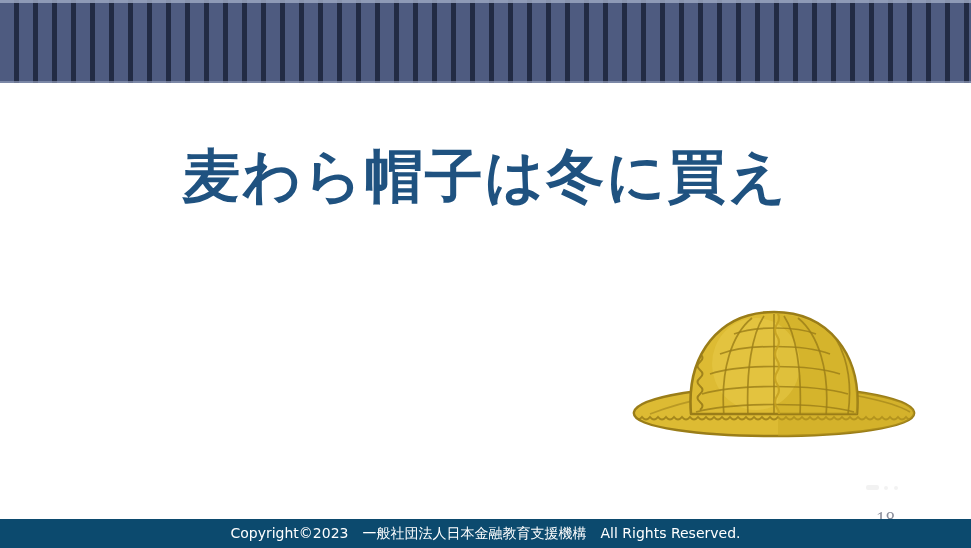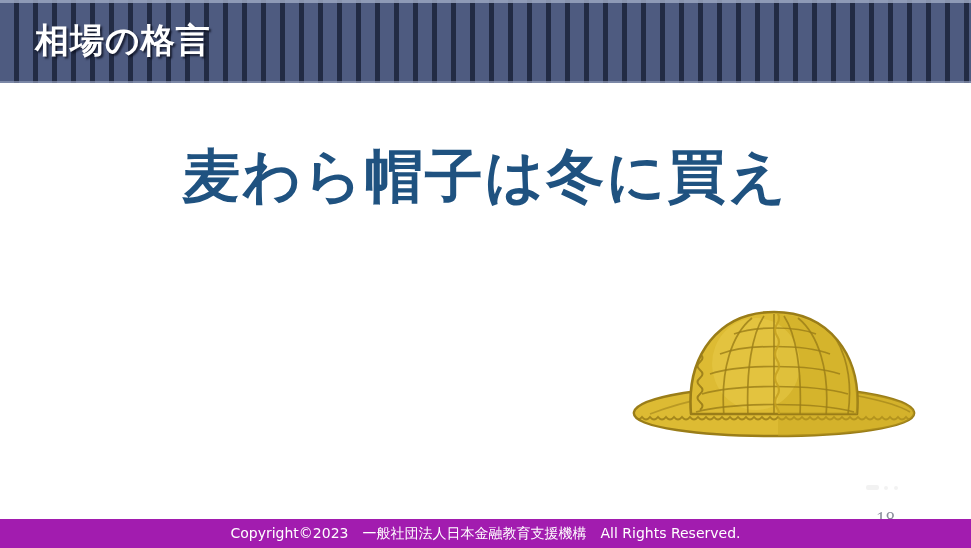--- a/index.html
+++ b/index.html
@@ -70,38 +70,37 @@
   
   .page-number{
     position:absolute;left:876px;top:508px;
     font-size:19px;color:#8b8f9c;
     font-family:"Liberation Serif","DejaVu Serif",serif;
   }
 
   
   .footer{
     position:absolute;left:0;top:519px;width:971px;height:29px;
-    background:#a21caf;
+    background:#0c4a6e;
   }
   .footer-text{
     position:absolute;left:0;top:0;width:971px;height:29px;
     display:flex;align-items:center;justify-content:center;
     color:#ffffff;font-size:14px;white-space:nowrap;
     font-family:"DejaVu Sans","Liberation Sans",sans-serif;
   }
 </style>
 </head>
 <body>
 
 <div class="slide">
 
   <div class="header">
     <div class="header-topline"></div>
     <div class="header-botline"></div>
-    <div class="header-title">相場の格言</div>
   </div>
 
   <div class="main-title">麦わら帽子は冬に買え</div>
 
   <div class="hat-wrap">
     <svg viewBox="0 0 292 146" xmlns="http://www.w3.org/2000/svg">
       <defs>
         <clipPath id="crownClip">
           <path d="M63 118 C58 60, 92 18, 146 18 C200 18, 234 60, 229 118 Z"></path>
         </clipPath>

